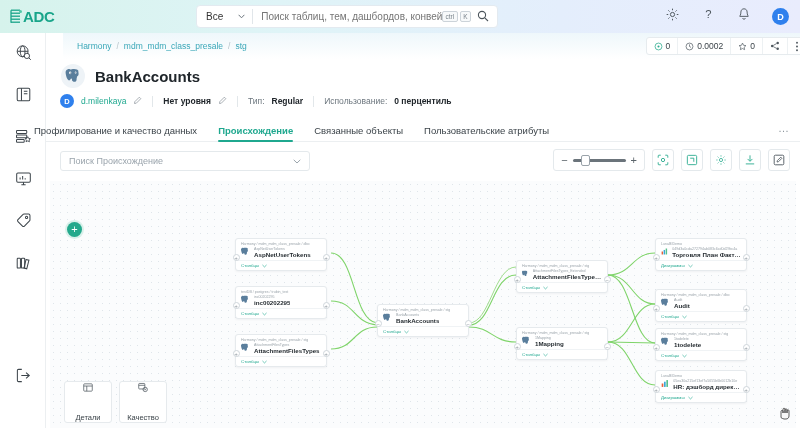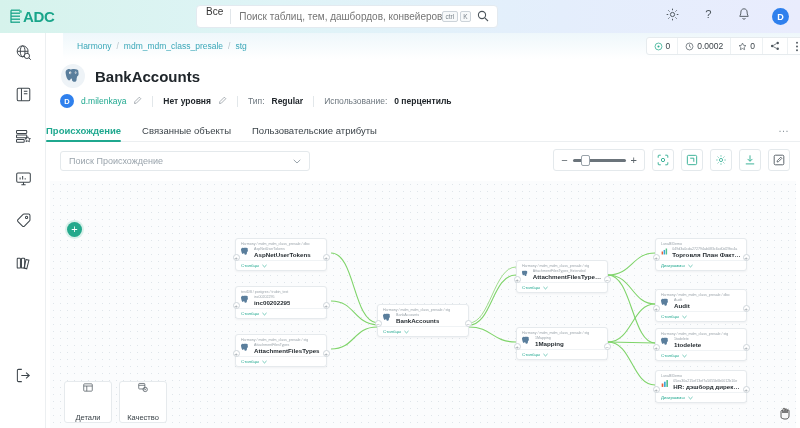--- a/index.html
+++ b/index.html
@@ -19,21 +19,21 @@
   }
   .logo { display: flex; align-items: center; margin-left: 9px; }
   .logo-mark { width: 15px; height: 17px; position: relative; }
   .logo-text { font-size: 15px; font-weight: 700; color: #19a58a; letter-spacing: -.3px; margin-left: -1px;}
   .searchwrap {
     position: absolute; left: 196px; top: 5px; width: 302px; height: 23px;
     background: #fff; border-radius: 4px; display: flex; align-items: center;
     border: 1px solid #e3eaf0;
   }
   .search-scope { display:flex; align-items:center; gap:15px; padding: 0 7px 0 9px;
-    font-size: 10px; color:#333; height: 100%; flex-direction: column; }
+    font-size: 10px; color:#333; height: 100%; }
   .search-div { width: 1px; height: 15px; background: #e1e6ea; }
   .search-input { flex: 1; border: none; outline: none; font-size: 10px; color:#9aa4ad;
     padding-left: 8px; font-family: "Liberation Sans", sans-serif; background: transparent;}
   .kbd { border: 1px solid #ccd3d9; border-radius: 2px; font-size: 6.5px; color:#7b848c;
     padding: 1px 2.5px; margin-right:2px; background:#f7f9fa;}
   .search-ico { margin: 0 8px 0 4px; }
   .topbar-right { position: absolute; right: 11px; top: 0; height: 33px;
     display: flex; align-items: center; gap: 21px; }
   .avatar-top { width: 17px; height: 17px; border-radius: 50%; background: #2f80ed;
     color: #fff; font-size: 9px; display: flex; align-items: center; justify-content: center;
@@ -382,20 +382,21 @@
       <span class="meta-div"></span>
       <span class="meta-l">Тип:</span>
       <span class="meta-b">Regular</span>
       <span class="meta-div"></span>
       <span class="meta-l">Использование:</span>
       <span class="meta-b">0 перцентиль</span>
     </div>
 
     <div class="tabs">
       <div class="tabstrip">
+        <div class="tab first">Профилирование и качество данных</div>
         <div class="tab active">Происхождение</div>
         <div class="tab">Связанные объекты</div>
         <div class="tab">Пользовательские атрибуты</div>
       </div>
       <div class="tab-more">…</div>
     </div>
 
     <div class="gsearch">
       <span>Поиск Происхождение</span>
       <svg width="8" height="5" viewBox="0 0 8 5">

